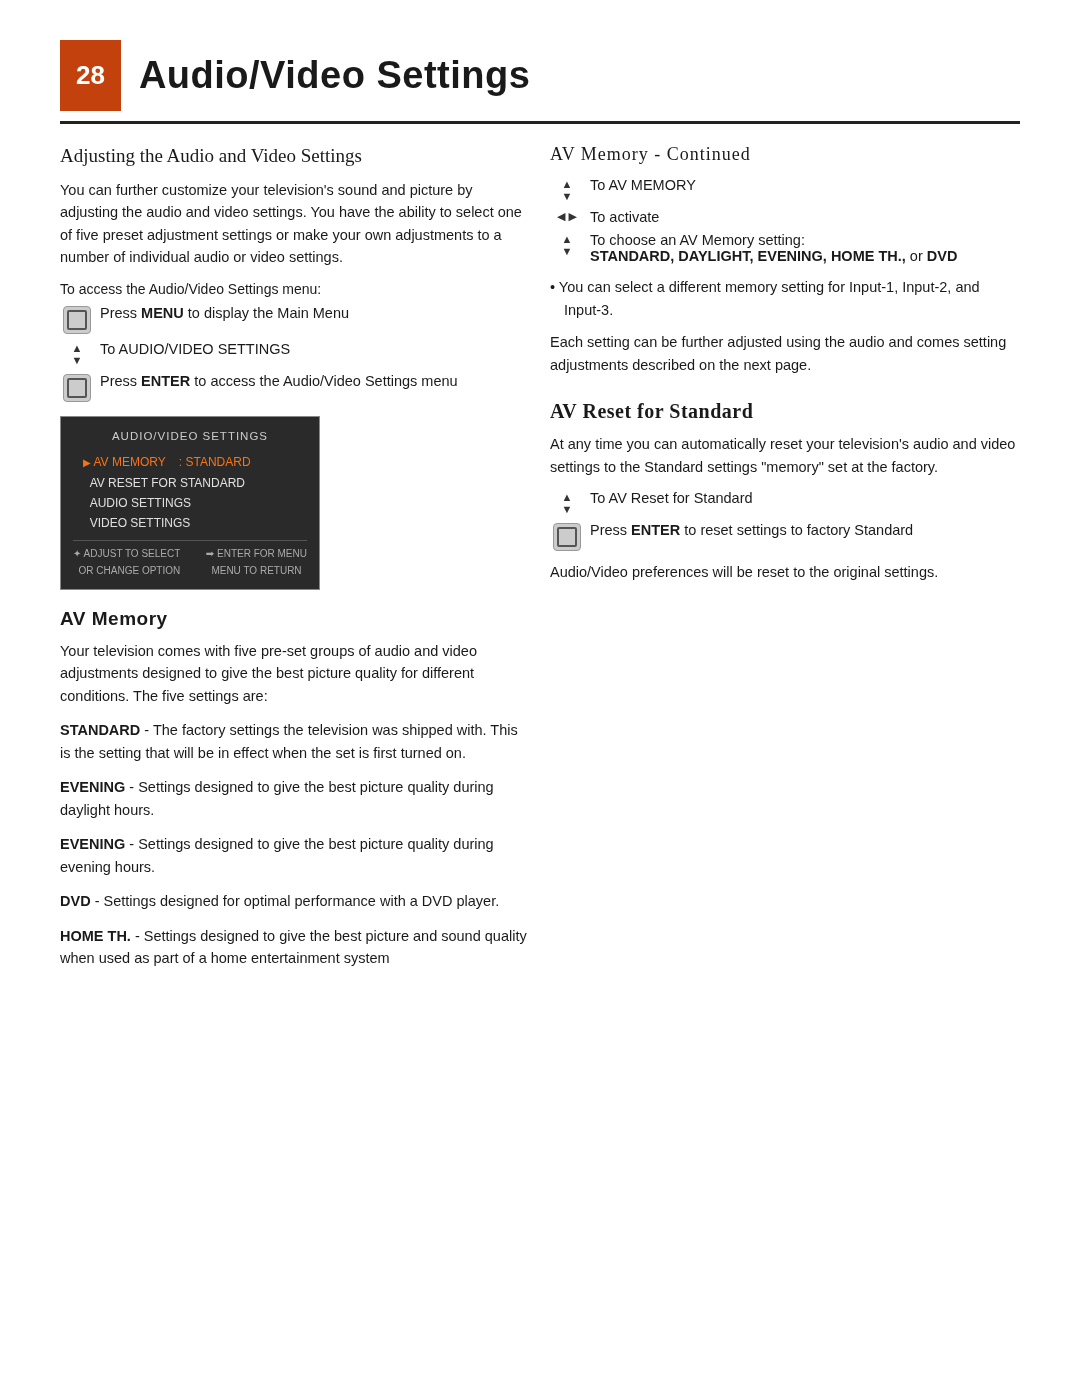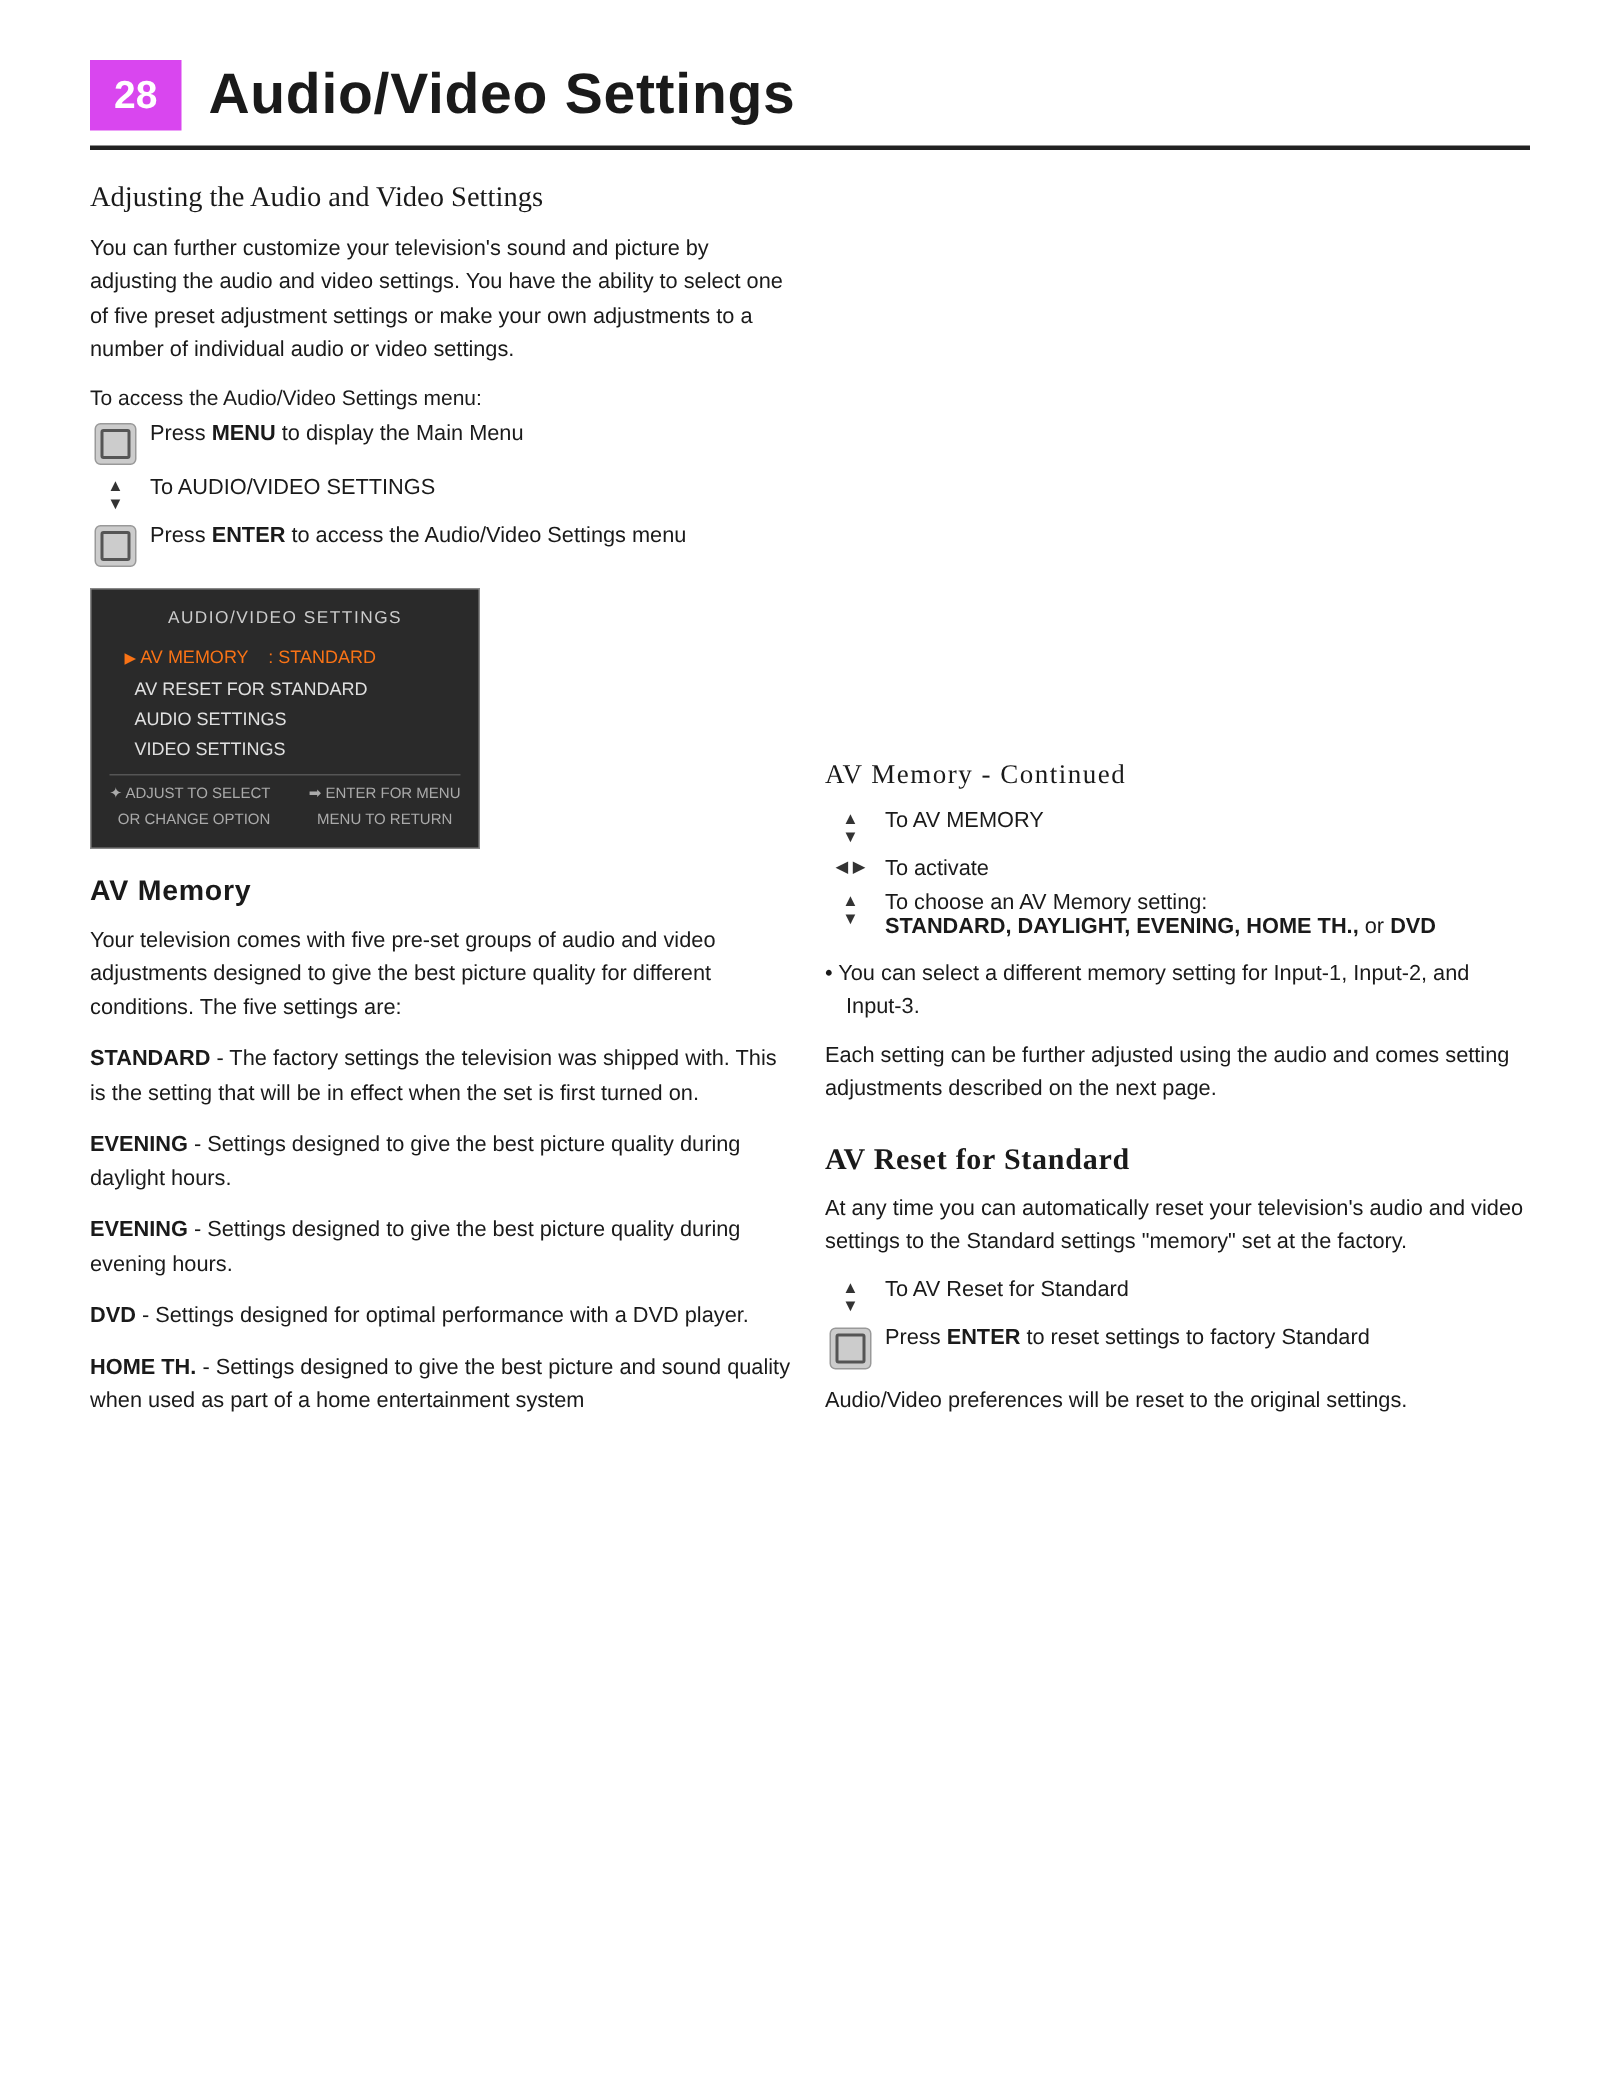--- a/index.html
+++ b/index.html
@@ -15,42 +15,41 @@
 
     
     .page-header {
       display: flex;
       align-items: center;
       margin-bottom: 18px;
       padding-bottom: 10px;
       border-bottom: 3px solid #222;
     }
     .page-number-box {
-      background: #d946ef;
+      background: #c2410c;
       color: #fff;
       font-size: 26px;
       font-weight: bold;
-      padding: 8px 16px;
+      padding: 20px 16px;
       margin-right: 18px;
       min-width: 60px;
       text-align: center;
       display: inline-block;
     }
     .page-title {
       font-size: 38px;
       font-weight: bold;
       letter-spacing: 0.5px;
     }
 
     
     .content-area {
       display: flex;
       gap: 20px;
       margin-top: 20px;
-      align-items: flex-end;
     }
     .left-col {
       flex: 1;
       min-width: 0;
     }
     .right-col {
       flex: 1;
       min-width: 0;
     }
 

